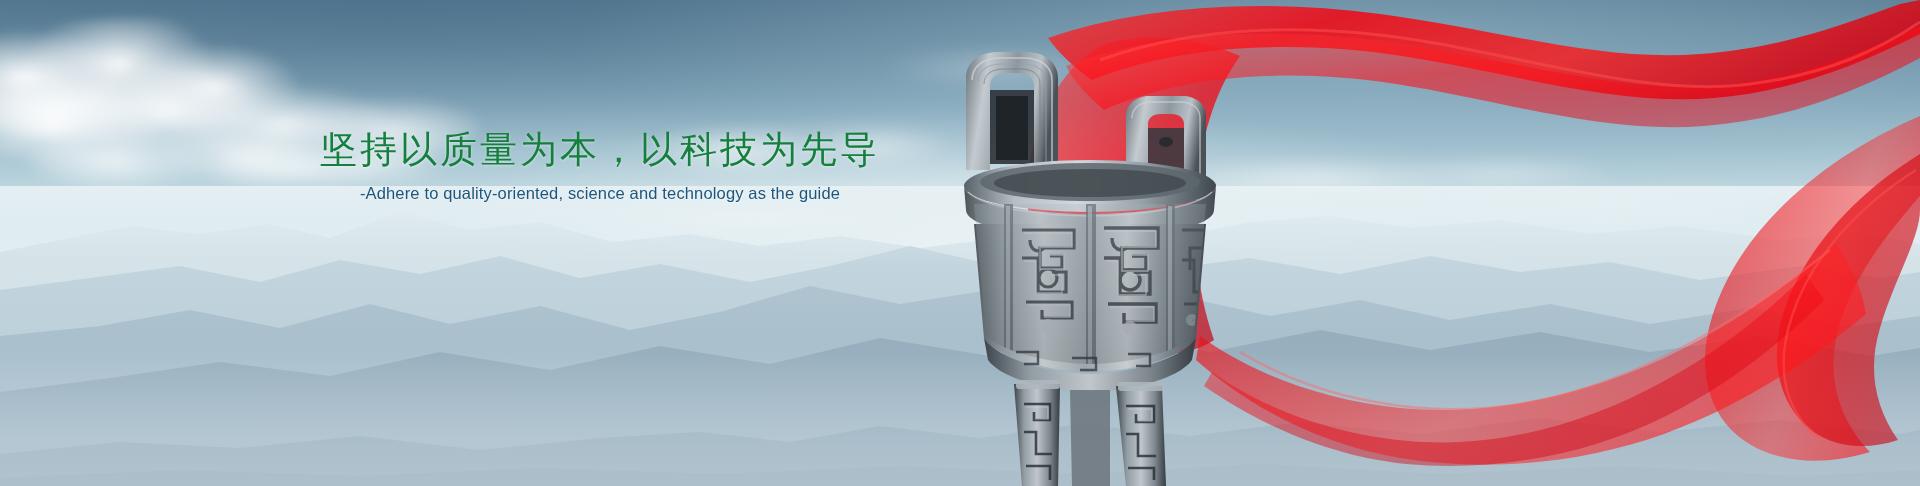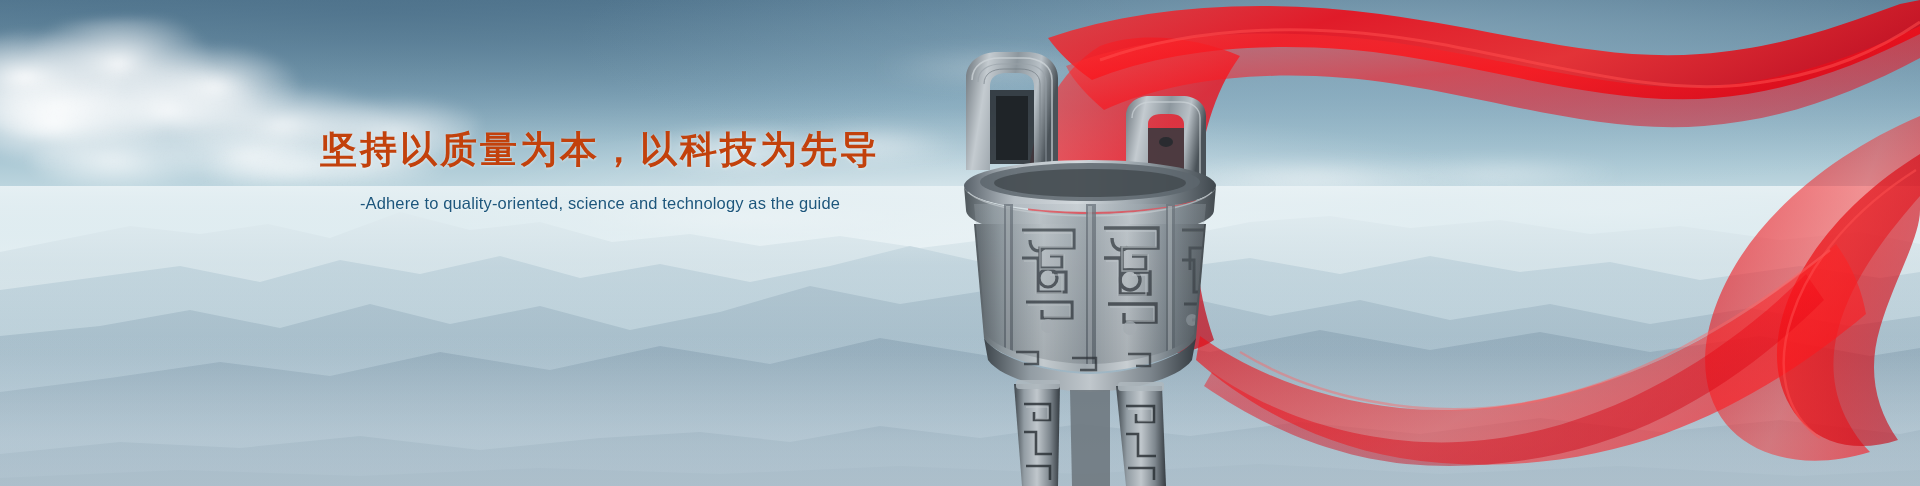--- a/index.html
+++ b/index.html
@@ -122,27 +122,27 @@
   .copy {
     position:absolute;
     left:0; top:128px;
     width:1200px;
     text-align:center;
     z-index:40;
   }
   .headline {
     font-size:37px;
     line-height:1.18;
-    font-weight:700;
-    color:#c2410c;
+    font-weight:400;
+    color:#15803d;
     letter-spacing:3px;
     text-shadow:0 1px 3px rgba(255,255,255,0.45);
   }
   .subline {
-    margin-top:22px;
+    margin-top:12px;
     font-size:16.5px;
     font-weight:400;
     color:#1d567c;
     letter-spacing:0.15px;
     text-shadow:0 1px 2px rgba(255,255,255,0.4);
   }
 
   
   .ribbons { position:absolute; inset:0; z-index:30; pointer-events:none; }
   .ribbons svg { position:absolute; inset:0; width:100%; height:100%; }

